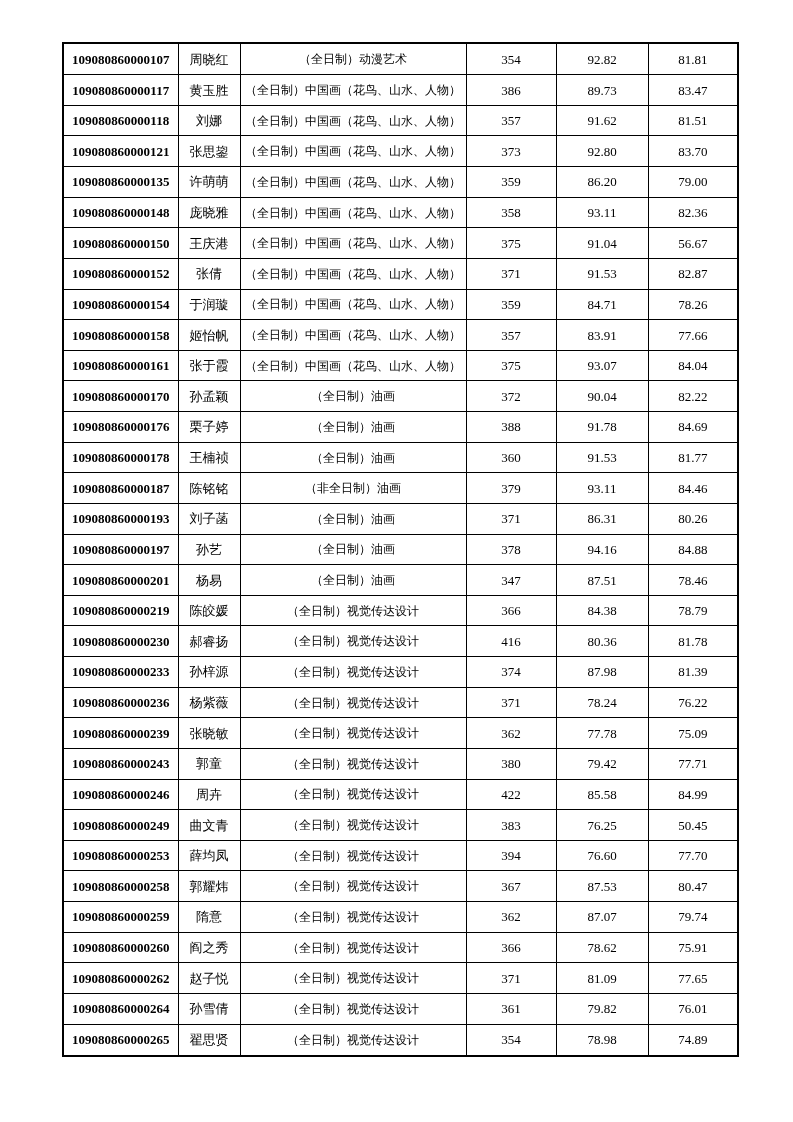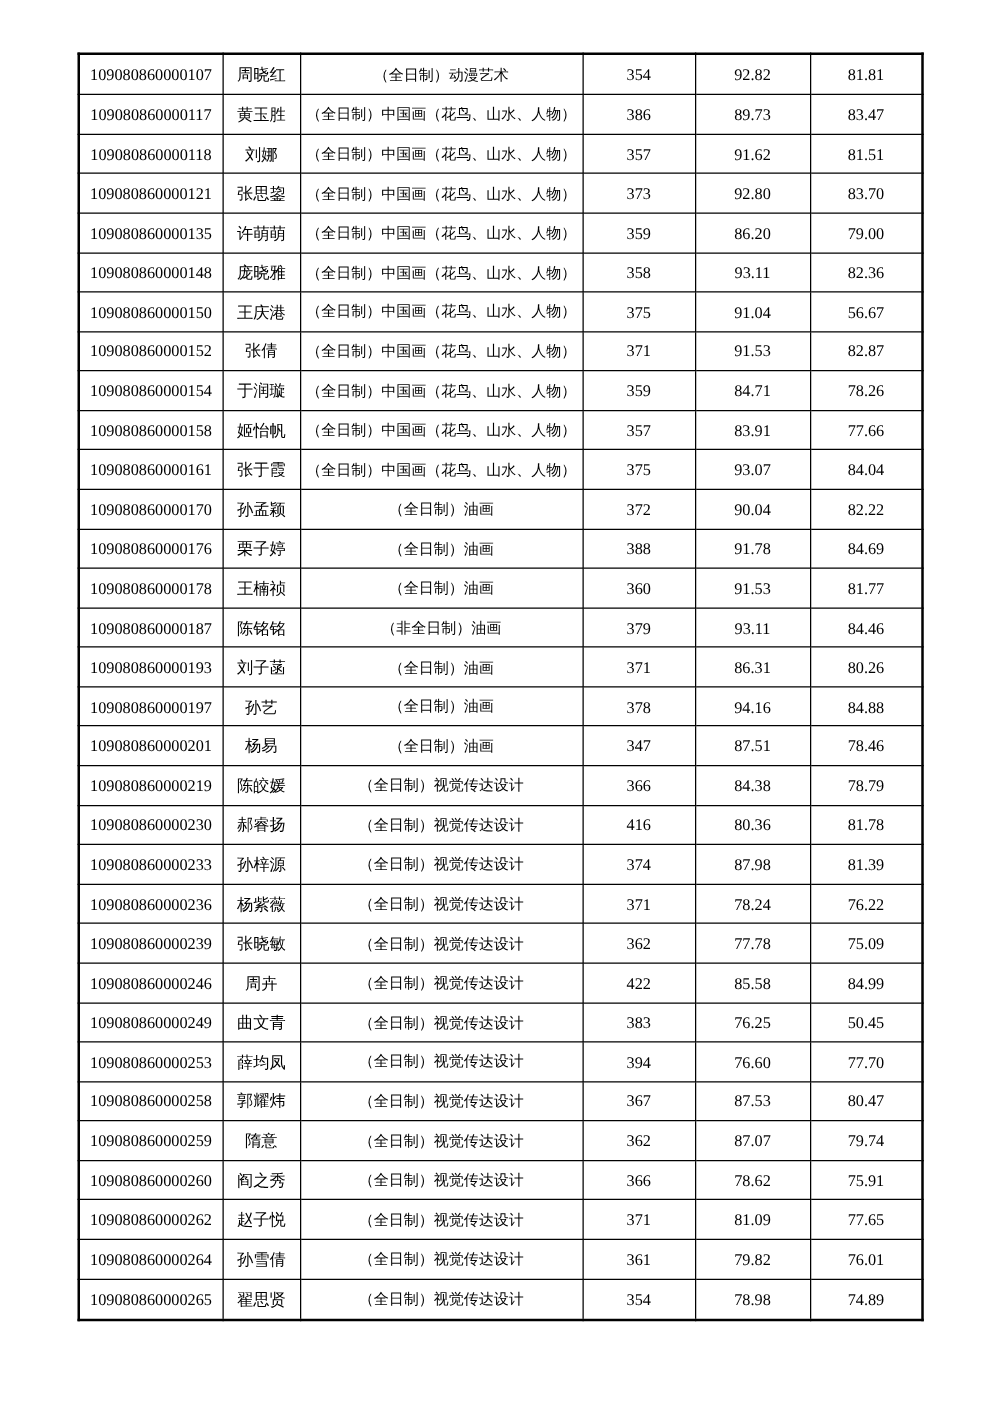--- a/index.html
+++ b/index.html
@@ -30,21 +30,21 @@
     border: 1px solid #000000;
     text-align: center;
     vertical-align: middle;
     padding: 0 1px;
     font-size: 13px;
     line-height: 1;
     white-space: nowrap;
     overflow: hidden;
     color: #000000;
   }
-  table.results td.c0 { font-size: 13px; }
+  table.results td.c0 { font-size: 13px; font-weight: bold; }
   table.results td.c1 { font-size: 13px; }
   table.results td.c2 { font-size: 12px; }
   table.results td.c3,
   table.results td.c4,
   table.results td.c5 { font-size: 13px; }
 </style>
 </head>
 <body>
 
 <div class="page">
@@ -236,20 +236,28 @@
         </tr>
         <tr>
           <td class="c0">109080860000239</td>
           <td class="c1">张晓敏</td>
           <td class="c2">（全日制）视觉传达设计</td>
           <td class="c3">362</td>
           <td class="c4">77.78</td>
           <td class="c5">75.09</td>
         </tr>
         <tr>
+          <td class="c0">109080860000243</td>
+          <td class="c1">郭童</td>
+          <td class="c2">（全日制）视觉传达设计</td>
+          <td class="c3">380</td>
+          <td class="c4">79.42</td>
+          <td class="c5">77.71</td>
+        </tr>
+        <tr>
           <td class="c0">109080860000246</td>
           <td class="c1">周卉</td>
           <td class="c2">（全日制）视觉传达设计</td>
           <td class="c3">422</td>
           <td class="c4">85.58</td>
           <td class="c5">84.99</td>
         </tr>
         <tr>
           <td class="c0">109080860000249</td>
           <td class="c1">曲文青</td>

